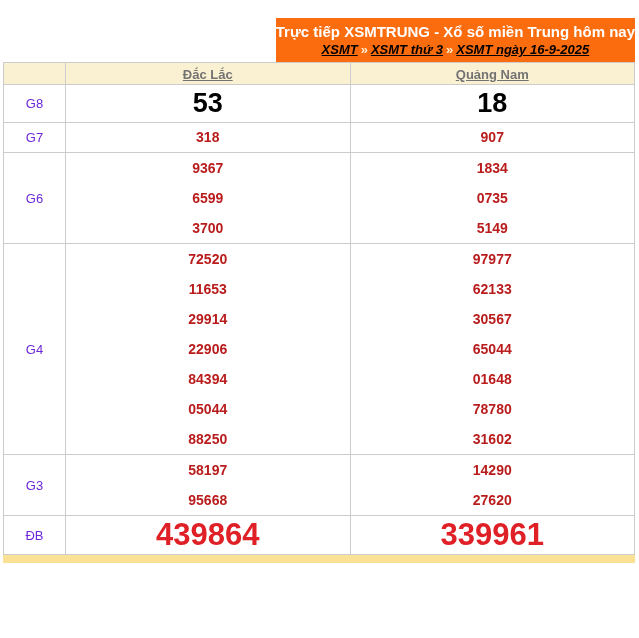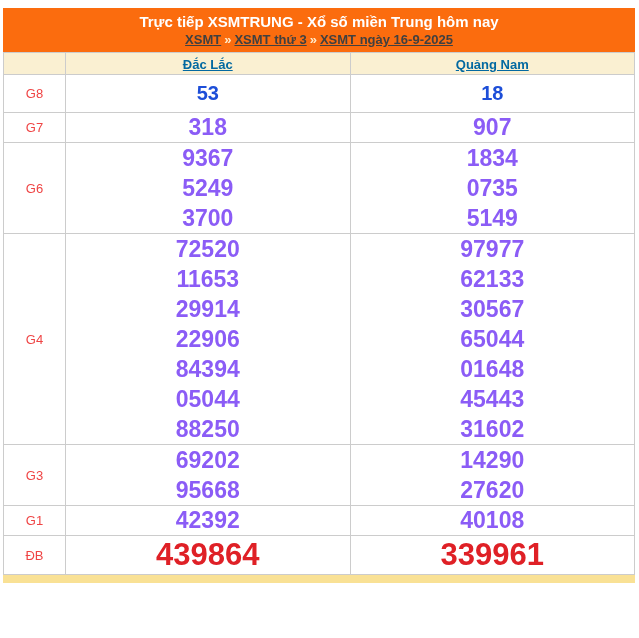--- a/index.html
+++ b/index.html
@@ -4,65 +4,65 @@
 <style>
   * { margin:0; padding:0; box-sizing:border-box; }
   html,body { background:#ffffff; }
   body {
     width:639px; height:638px;
     font-family:"Liberation Sans", sans-serif;
     overflow:hidden;
   }
   .page {
     width:632px; height:638px;
-    margin-left:3px; padding-top:8px;
-    display:flex; flex-direction:column;
+    margin-left:3px; padding-top:18px;
+    display:flex; flex-direction:column;align-items:flex-end;
   }
   
   .banner {
     background:#fb6c0e;
     text-align:center;
     padding:4px 0 3px 0;
   }
   .banner .title {
     color:#ffffff; font-weight:bold; font-size:15px; line-height:19px;
   }
   .breadcrumb {
     font-size:13px; line-height:18px; color:#ffeccc; font-weight:bold;
   }
   .breadcrumb a {
-    color:#404040; text-decoration:underline; cursor:pointer;
+    color:#000000; text-decoration:underline; cursor:pointer;font-style:italic;
   }
   .breadcrumb .sep { padding:0 3px; text-decoration:none; }
   
   table.results {
     width:100%; border-collapse:collapse; table-layout:fixed;
     background:#ffffff;
   }
   table.results td {
     border:1px solid #cccccc;
     text-align:center; vertical-align:middle; padding:0;
   }
   td.corner, td.province {
     background:#faf0d2; height:22px;
   }
   td.corner { width:62px; }
   td.province a {
-    color:#0369a1; font-size:13px; font-weight:bold;
+    color:#737373; font-size:13px; font-weight:bold;
     text-decoration:underline; cursor:pointer;
   }
   td.prize-label {
-    font-size:13px; color:#ef4444; background:#ffffff;
+    font-size:13px; color:#6d28d9; background:#ffffff;
   }
   .num {
     height:30px; line-height:30px;
-    font-size:23px; font-weight:bold; color:#8b5cf6;
+    font-size:14px; font-weight:bold; color:#b91c1c;
   }
   tr.single .num { height:29px; line-height:29px; }
-  .num.g8 { height:37px; line-height:37px; font-size:20px; color:#1d4ed8; }
+  .num.g8 { height:37px; line-height:37px; font-size:27px; color:#000000; }
   .num.db { height:38px; line-height:38px; font-size:31px; color:#df2026; }
   
   .bottom-strip {
     height:8px; background:#f9e195; width:100%;
   }
 </style>
 </head>
 <body>
 
 <div class="page">
@@ -102,21 +102,21 @@
             <div class="num">318</div>
           </td>
           <td>
             <div class="num">907</div>
           </td>
         </tr>
         <tr>
           <td class="prize-label">G6</td>
           <td>
             <div class="num">9367</div>
-            <div class="num">5249</div>
+            <div class="num">6599</div>
             <div class="num">3700</div>
           </td>
           <td>
             <div class="num">1834</div>
             <div class="num">0735</div>
             <div class="num">5149</div>
           </td>
         </tr>
         <tr>
           <td class="prize-label">G4</td>
@@ -128,42 +128,33 @@
             <div class="num">84394</div>
             <div class="num">05044</div>
             <div class="num">88250</div>
           </td>
           <td>
             <div class="num">97977</div>
             <div class="num">62133</div>
             <div class="num">30567</div>
             <div class="num">65044</div>
             <div class="num">01648</div>
-            <div class="num">45443</div>
+            <div class="num">78780</div>
             <div class="num">31602</div>
           </td>
         </tr>
         <tr>
           <td class="prize-label">G3</td>
           <td>
-            <div class="num">69202</div>
+            <div class="num">58197</div>
             <div class="num">95668</div>
           </td>
           <td>
             <div class="num">14290</div>
             <div class="num">27620</div>
-          </td>
-        </tr>
-        <tr class="single">
-          <td class="prize-label">G1</td>
-          <td>
-            <div class="num">42392</div>
-          </td>
-          <td>
-            <div class="num">40108</div>
           </td>
         </tr>
         <tr>
           <td class="prize-label">ĐB</td>
           <td>
             <div class="num db">439864</div>
           </td>
           <td>
             <div class="num db">339961</div>
           </td>

